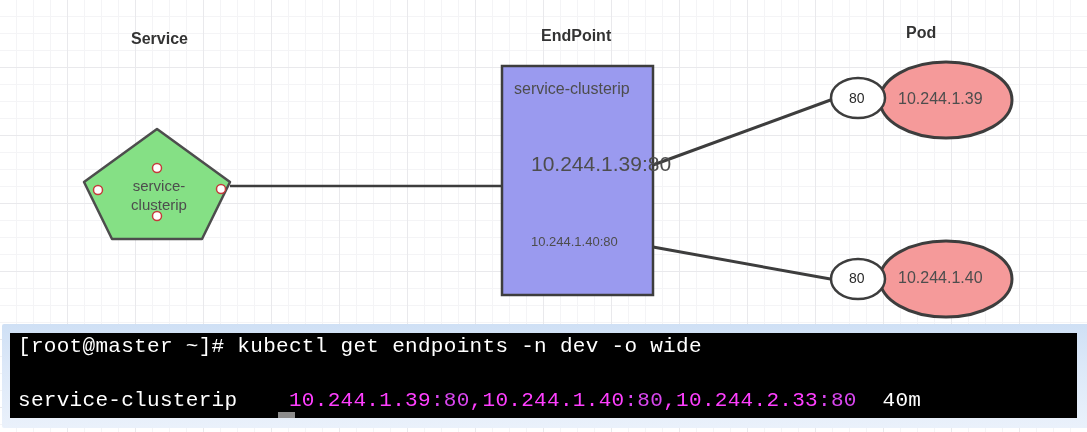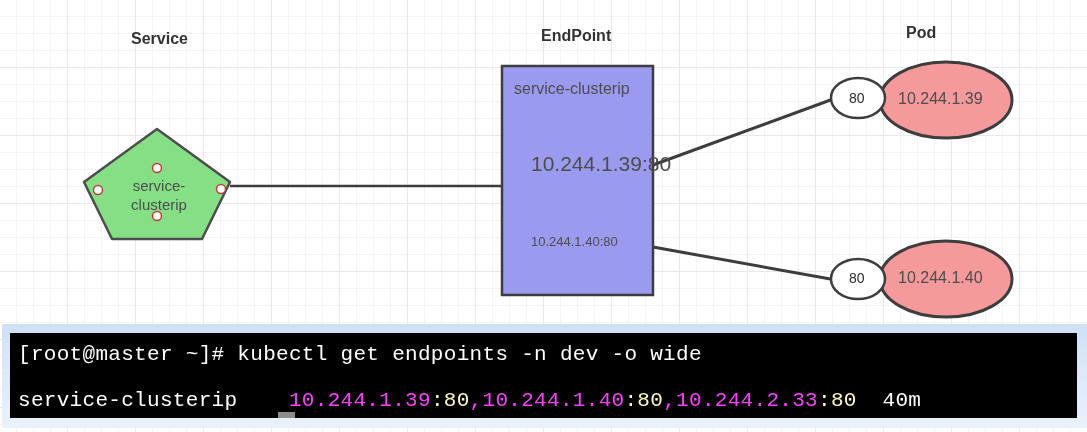--- a/index.html
+++ b/index.html
@@ -103,25 +103,25 @@
   }
   .term-line {
     position: absolute;
     left: 8px;
     font-family: "Liberation Mono", "DejaVu Sans Mono", monospace;
     font-size: 21px;
     letter-spacing: 0.3px;
     color: #ffffff;
     white-space: pre;
   }
-  #term-cmd    { top: 10px; }
+  #term-cmd    { top: 2px; }
   #term-header { top: 29px; }
   #term-row    { top: 56px; }
   .ip { color: #ff3fff; }
-  .port { color: #fef9c3; }
+  .port { color: #d946ef; }
   #term-cursor {
     position: absolute;
     left: 268px;
     top: 79px;
     width: 17px;
     height: 7px;
     background: #8c8c8c;
   }
 </style>
 </head>

